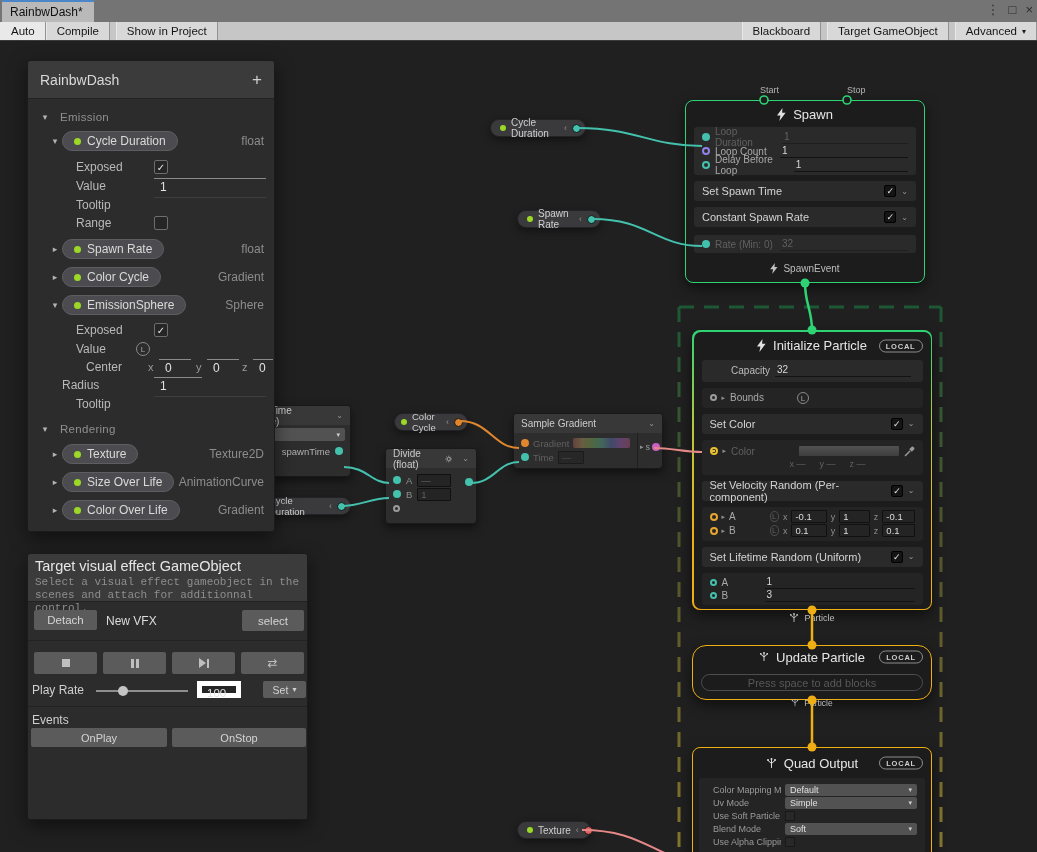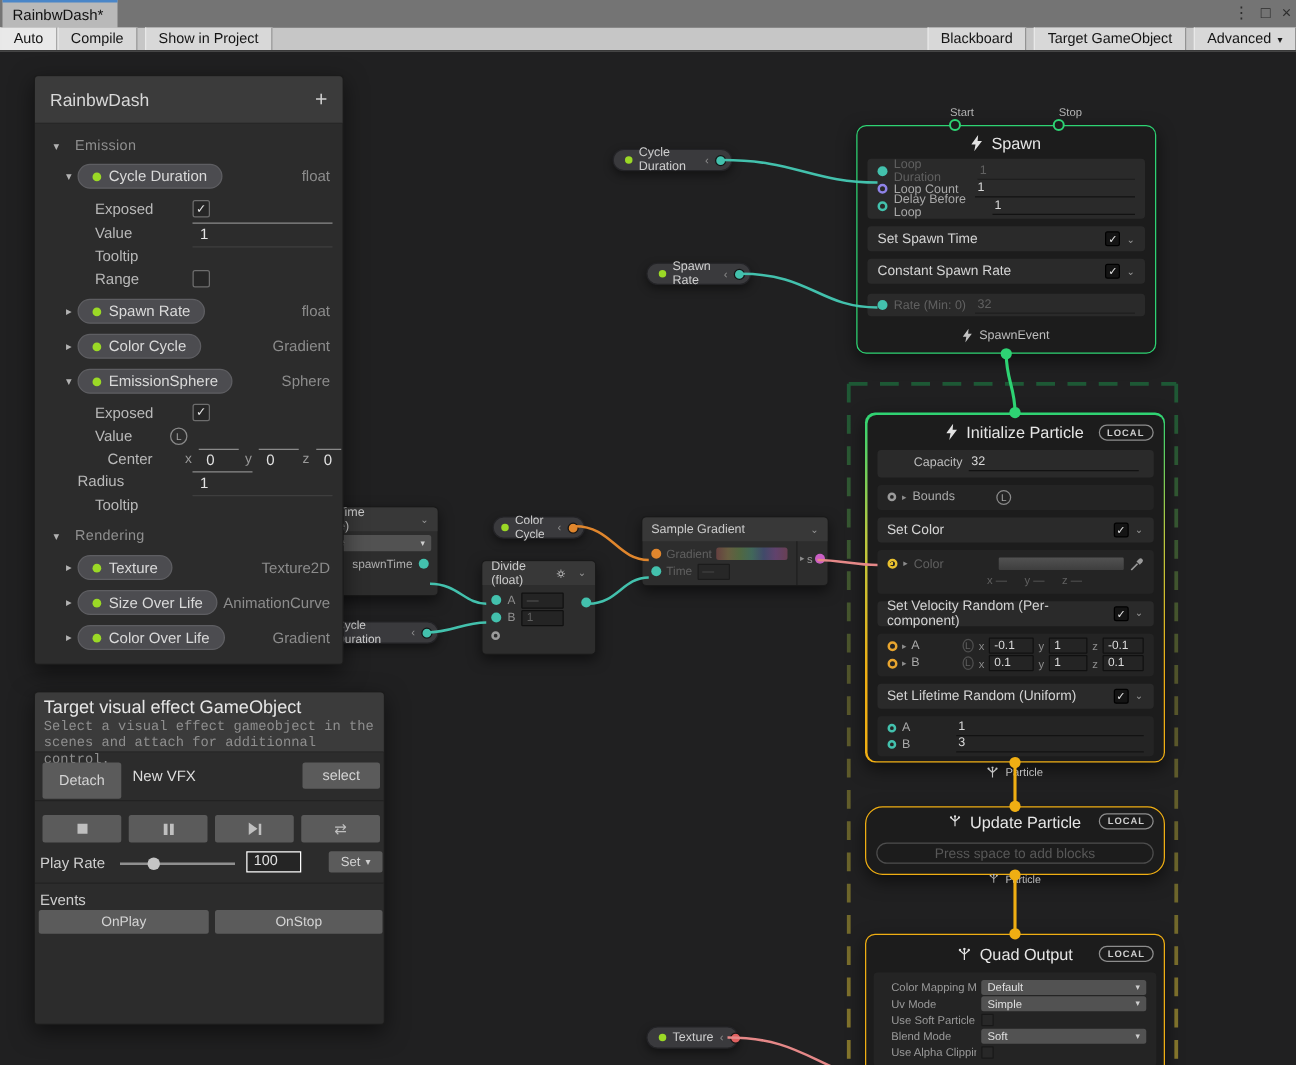--- a/index.html
+++ b/index.html
@@ -58,21 +58,21 @@
   .tp-text { position:absolute; color:#dcdcdc; font-size:12px; }
   .pb-icon-stop { width:8px; height:8px; background:#bfbfbf; }
   .pb-bars { display:flex; gap:2px; }
   .pb-bars i { width:3px; height:9px; background:#bfbfbf; }
   .pb-step { display:flex; align-items:center; gap:1px; }
   .pb-tri { width:0; height:0; border-left:7px solid #bfbfbf; border-top:5px solid transparent; border-bottom:5px solid transparent; }
   .pb-bar { width:2px; height:9px; background:#bfbfbf; }
   .pb-loop { color:#bfbfbf; font-size:12px; font-family:"DejaVu Sans", sans-serif; }
   .slider-track { position:absolute; height:2px; background:#8f8f8f; }
   .slider-knob { position:absolute; width:10px; height:10px; border-radius:50%; background:#c4c4c4; }
-  .tp-field { position:absolute; background:#252525; border:1px solid #ffffff; color:#e0e0e0;
+  .tp-field { position:absolute; background:#252525; border:5px solid #ffffff; color:#e0e0e0;
               font-size:11.5px; padding:1px 5px; }
   .dda { font-size:8px; color:#cfcfcf; }
 
   
   .gnode { position:absolute; z-index:2; }
   .ctx { background:#1c1c1c; border-radius:8px; box-shadow:0 5px 14px rgba(0,0,0,.55); }
   .ctx-green { border:1.5px solid var(--green); }
   .ctx-yellow { border:1.5px solid var(--yellow); }
   .gradwrap { position:absolute; z-index:2; padding:1.5px; border-radius:8px;
               background:linear-gradient(180deg, var(--green), #b8c840 35%, var(--yellow) 75%);
@@ -631,21 +631,21 @@
         </span>
       <span class="ptype">Gradient</span>
     </div>
   </div>
 
   <div class="panel tp">
     <div class="panel-header">
       <div class="tp-title">Target visual effect GameObject</div>
       <div class="tp-sub">Select a visual effect gameobject in the scenes and attach for additionnal control.</div>
     </div>
-    <div class="tp-btn" style="left:6px; top:56px; width:63px; height:29px;">Detach</div>
+    <div class="tp-btn" style="left:6px; top:56px; width:63px; height:20px;">Detach</div>
     <div class="tp-text" style="left:78px; top:60px;">New VFX</div>
     <div class="tp-btn" style="left:214px; top:56px; width:62px; height:21px;">select</div>
     <div class="tp-divider" style="top:86px;"></div>
     <div class="tp-btn" style="left:6px; top:98px; width:63px; height:22px;">
         <span class="pb-icon-stop"></span>
       </div>
     <div class="tp-btn" style="left:75px; top:98px; width:63px; height:22px;">
         <span class="pb-bars">
           <i></i>
           <i></i>

